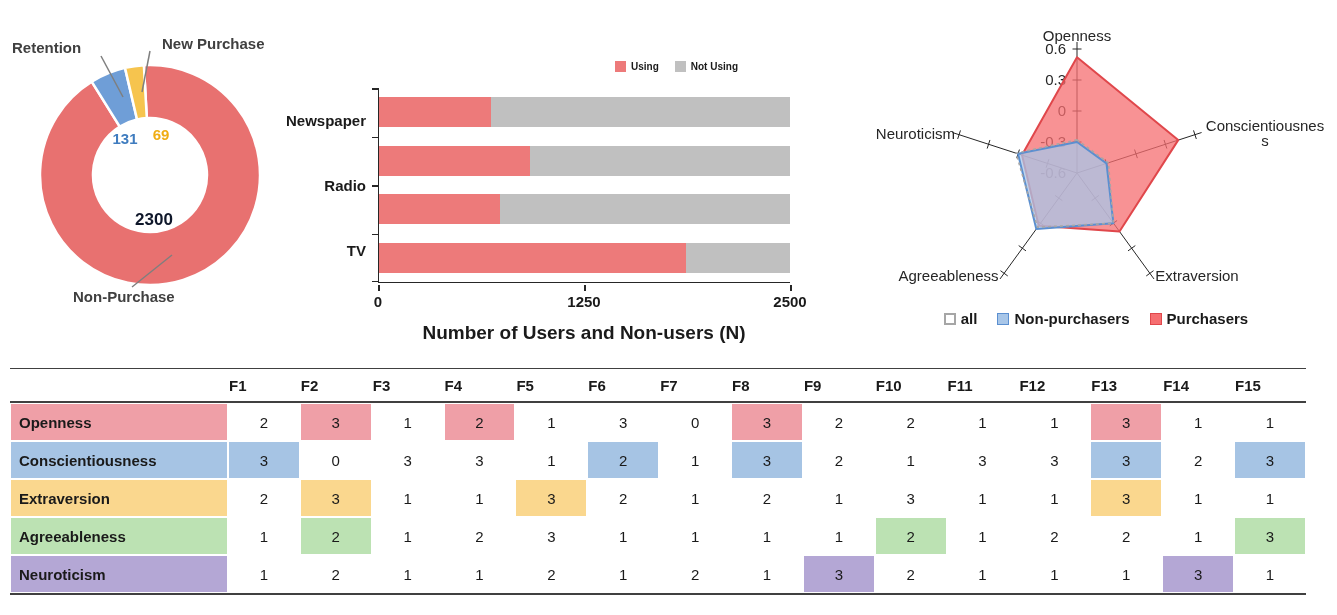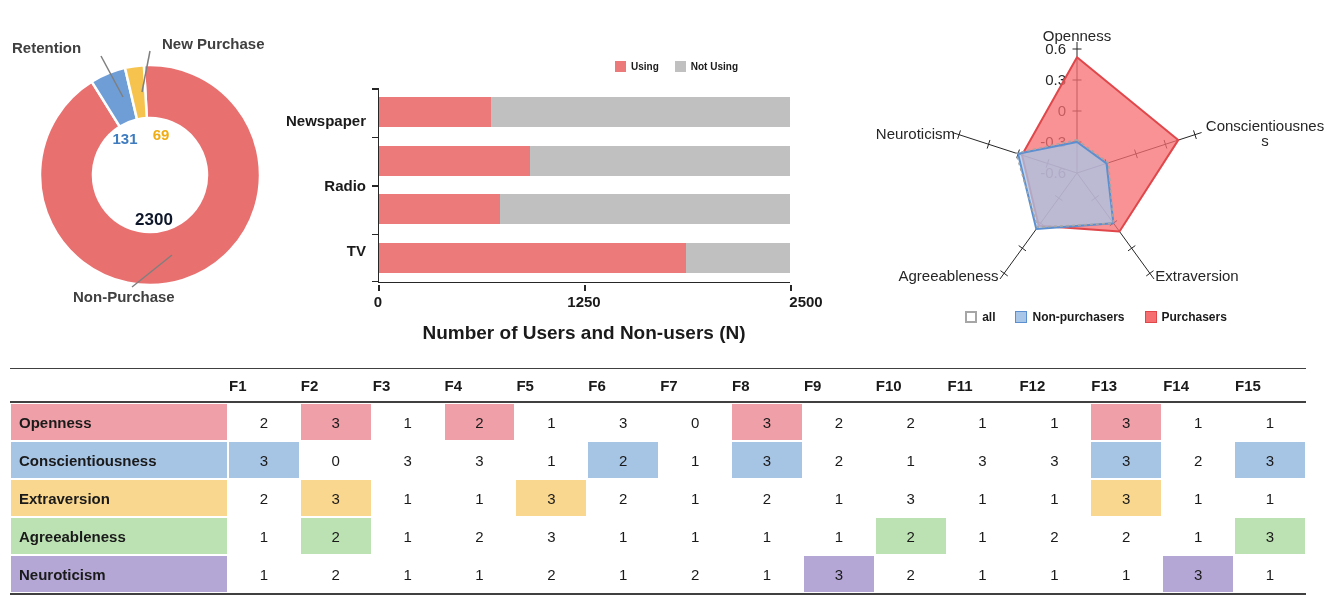--- a/index.html
+++ b/index.html
@@ -35,21 +35,21 @@
   .axis-title{position:absolute;left:93px;top:267px;width:412px;text-align:center;
               font-size:19px;font-weight:bold;}
 
   
   .radar{left:855px;top:15px;width:482px;height:322px;}
   .radar svg{position:absolute;left:0;top:0;}
   .radar svg text{font-family:"Liberation Sans","DejaVu Sans",sans-serif;}
   .r-label{position:absolute;font-size:15px;color:#262626;line-height:15px;}
   .r-legend{position:absolute;left:0;right:0;top:295px;display:flex;justify-content:center;
             gap:20px;align-items:center;}
-  .r-legend .legend-item{font-size:12px;}
+  .r-legend .legend-item{font-size:15px;}
   .r-swatch{width:12px;height:12px;display:inline-block;border:1.5px solid transparent;}
   .r-swatch.dashed{background:#fff;border-style:dashed;border-width:2px;}
 
   
   .factorTable{left:10px;top:368px;width:1296px;height:234px;}
   table{width:100%;border-collapse:separate;border-spacing:0;table-layout:fixed;
         border-top:1.5px solid #404040;border-bottom:2.5px solid #404040;}
   thead th{border-bottom:2.5px solid #404040;font-size:15px;font-weight:bold;
            text-align:left;height:34px;}
   tbody th{font-size:15px;font-weight:bold;text-align:left;padding-left:8px;height:38px;
@@ -128,21 +128,21 @@
           <div class="ytick" style="top: calc(75% + 0px);"></div>
           <div class="ytick" style="top: calc(100% - 1.5px);"></div>
         </div>
     </div>
     <div id="bar-xticks">
         <div class="xtick" style="left: 93px;"></div>
         <div class="xtick-label" style="left: 93px;">0</div>
         <div class="xtick" style="left: 299px;"></div>
         <div class="xtick-label" style="left: 299px;">1250</div>
         <div class="xtick" style="left: 505px;"></div>
-        <div class="xtick-label" style="left: 505px; margin-left: 16px;">2500</div>
+        <div class="xtick-label" style="left: 505px;">2500</div>
       </div>
     <div class="axis-title">Number of Users and Non-users (N)</div>
   </section>
 
   <section class="radar">
     <svg id="radar-svg" width="482" height="322">
         <line x1="222" y1="158" x2="222" y2="27" stroke="#262626" stroke-width="1"></line>
         <line x1="226.5" y1="34" x2="217.5" y2="34" stroke="#262626" stroke-width="1"></line>
         <line x1="226.5" y1="65" x2="217.5" y2="65" stroke="#262626" stroke-width="1"></line>
         <line x1="226.5" y1="96" x2="217.5" y2="96" stroke="#262626" stroke-width="1"></line>

